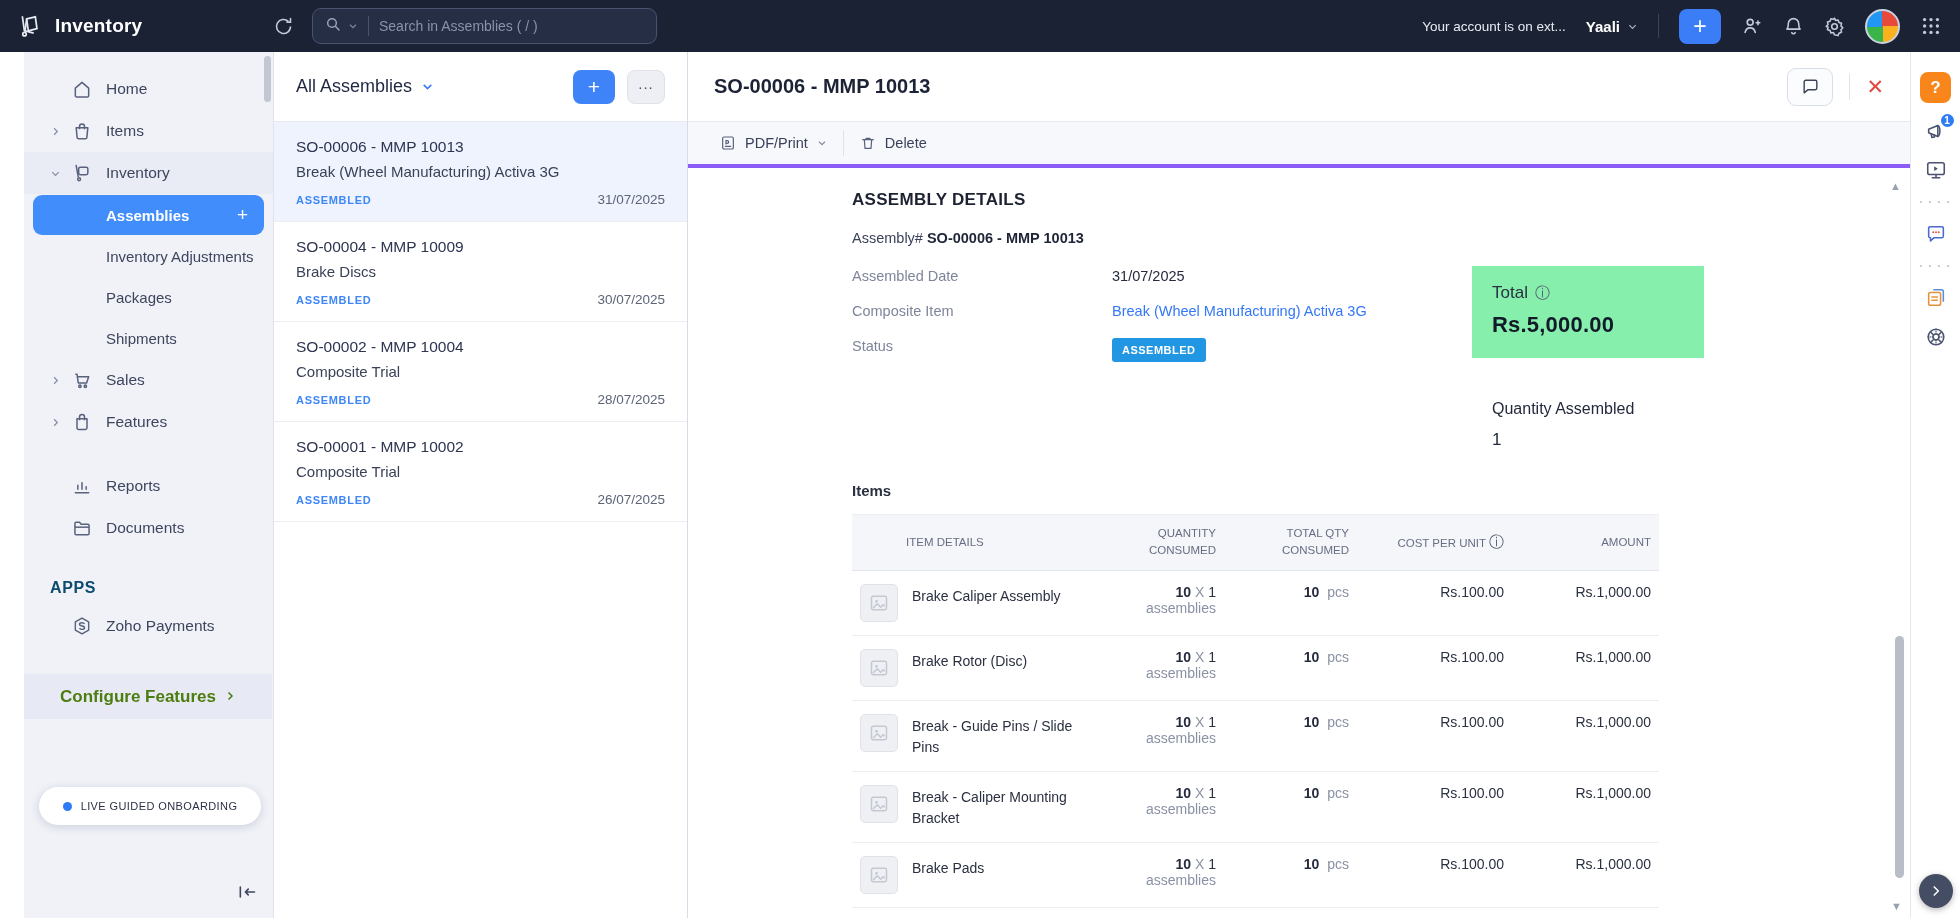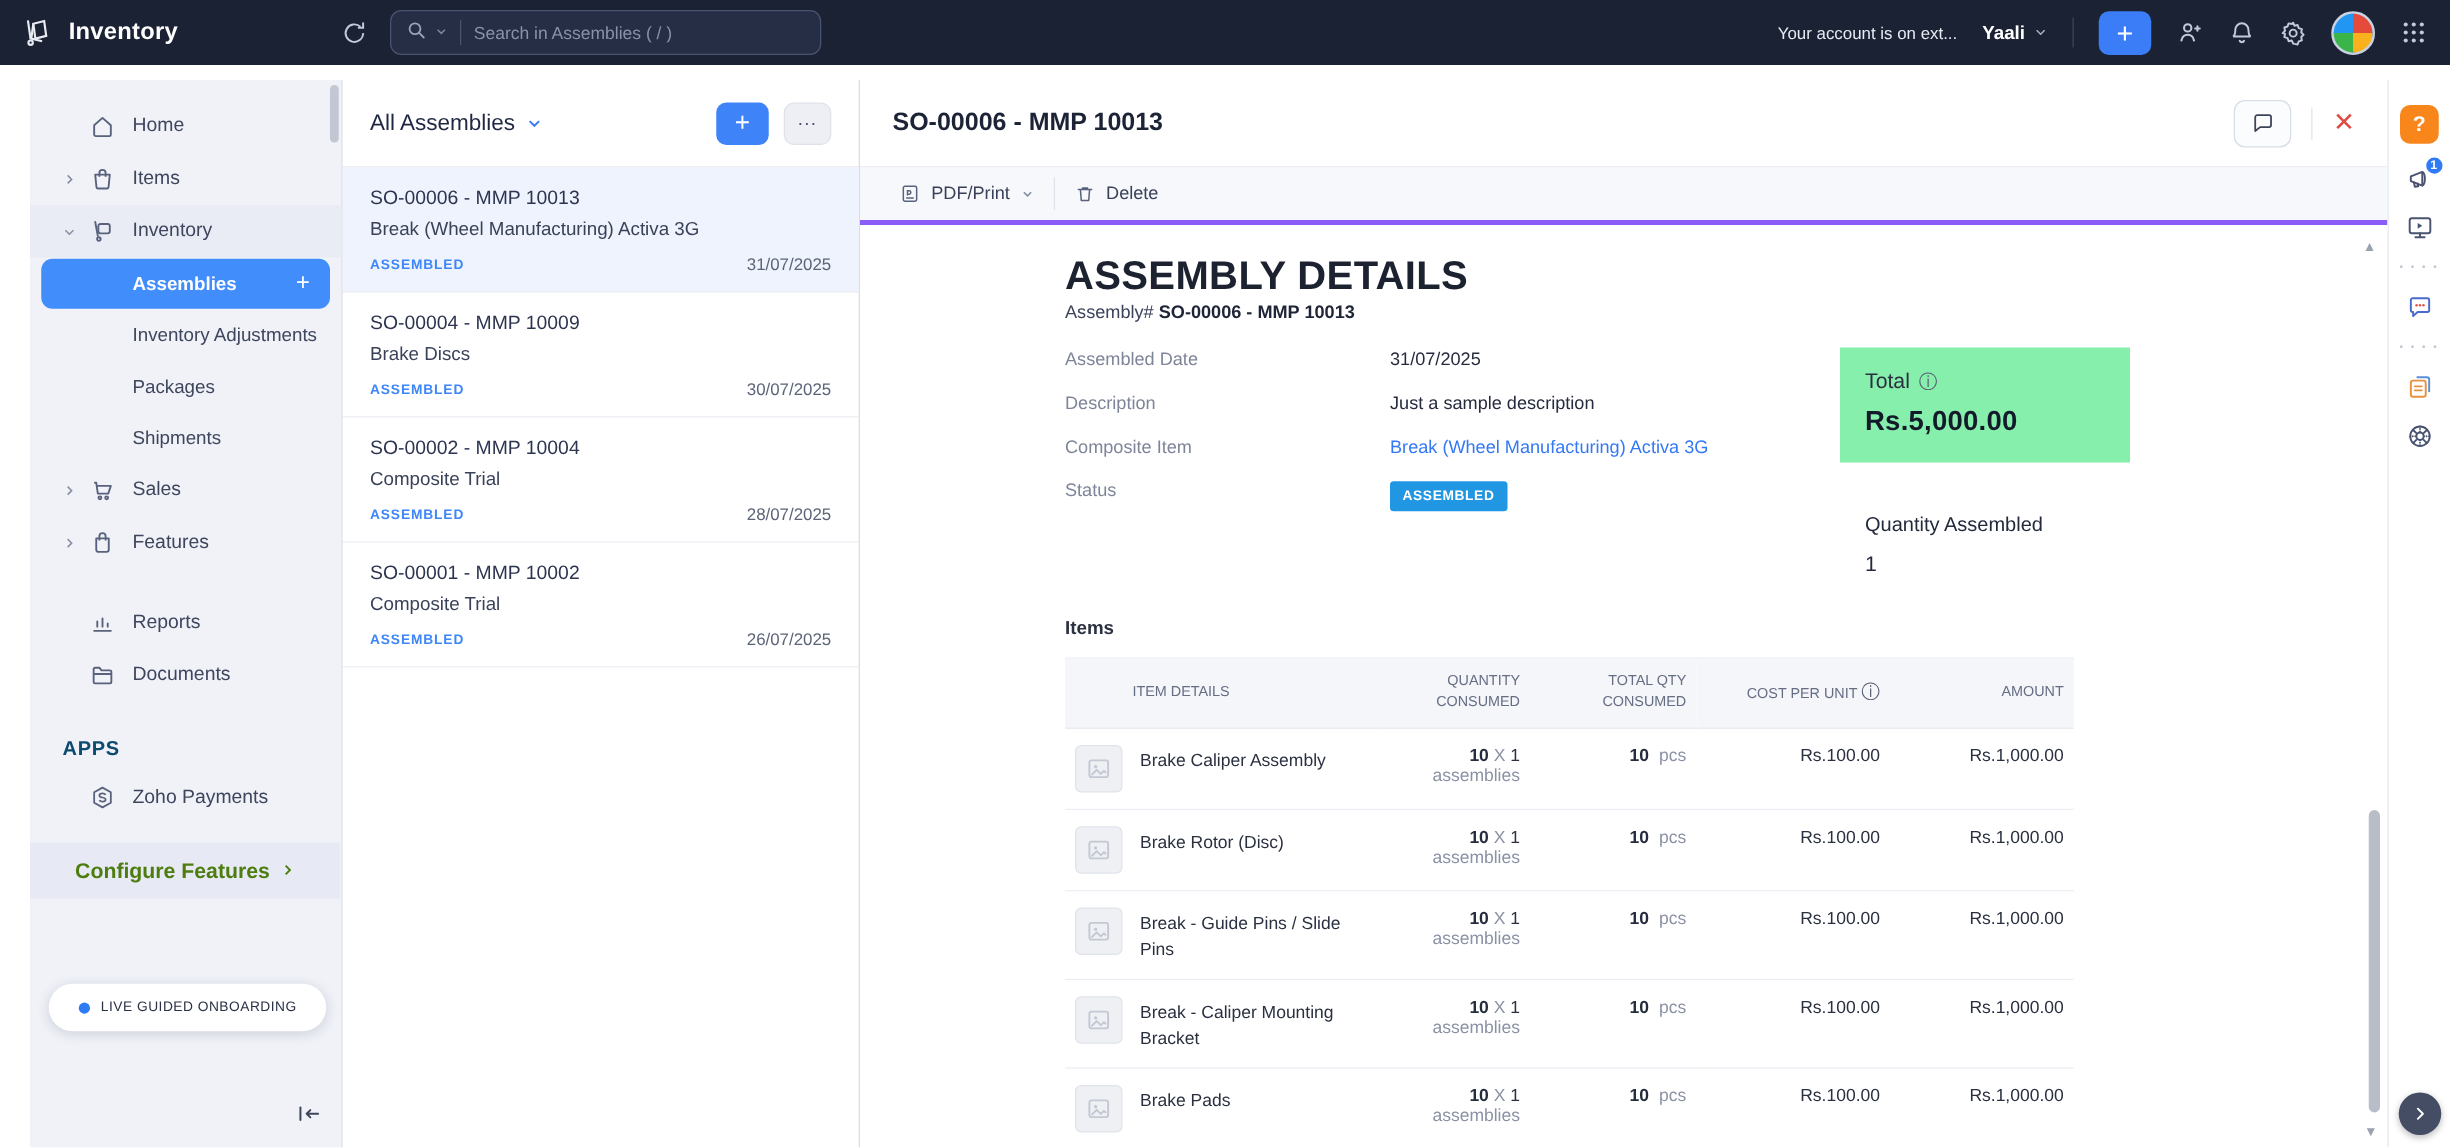--- a/index.html
+++ b/index.html
@@ -1,17 +1,17 @@
 <!DOCTYPE html>
 <html><head>
 <meta charset="utf-8">
 <style>
   *{margin:0;padding:0;box-sizing:border-box;}
   body{width:1960px;height:918px;overflow:hidden;font-family:"Liberation Sans",sans-serif;background:#fff;}
-  .screen{width:1960px;height:918px;display:flex;flex-direction:column;gap:12px;}
+  .screen{width:1960px;height:918px;display:flex;flex-direction:column;}
 
   
   .topbar{height:52px;background:#1b2234;display:flex;align-items:center;color:#fff;flex:0 0 auto;}
   .tb-brand{width:250px;display:flex;align-items:center;gap:11px;padding-left:18px;}
   .tb-logo{width:26px;height:26px;color:#e8ebf3;}
   .brand-name{font-size:19px;font-weight:bold;letter-spacing:.2px;}
   .tb-recent{width:30px;height:30px;display:flex;align-items:center;justify-content:center;color:#c3c9d9;margin-left:18px;cursor:pointer;}
   .tb-search{width:345px;height:36px;background:#262e46;border:1px solid #49536f;border-radius:9px;display:flex;align-items:center;padding:0 12px;gap:7px;margin-left:14px;}
   .tb-search .mag{color:#9aa2b8;}
   .tb-search .sc{color:#7b84a0;}
@@ -70,21 +70,21 @@
   .comment-btn{width:46px;height:38px;border:1px solid #d9dde7;border-radius:9px;background:#fbfcfe;display:flex;align-items:center;justify-content:center;color:#3c4458;cursor:pointer;}
   .hdiv{width:1px;height:26px;background:#e1e4ec;}
   .close-x{color:#e04a43;font-size:21px;cursor:pointer;line-height:1;}
   .d-toolbar{height:46px;background:#f7f8fb;border-bottom:4px solid #8b5cf6;display:flex;align-items:center;padding:0 16px;flex:0 0 auto;}
   .tool-btn{display:flex;align-items:center;gap:9px;font-size:14.5px;color:#39415a;padding:0 16px;cursor:pointer;height:100%;}
   .tool-btn .ti{color:#59627c;display:flex;}
   .tool-btn .tc{color:#848ca1;display:flex;}
   .tool-div{width:1px;height:26px;background:#dfe2ea;}
   .d-body{flex:1;position:relative;overflow:hidden;}
 
-  .doc-title{position:absolute;left:164px;top:22px;font-size:32px;font-weight:bold;color:#1d2230;letter-spacing:.3px;}
+  .doc-title{position:absolute;left:164px;top:22px;font-size:17px;font-weight:bold;color:#1d2230;letter-spacing:.3px;}
   .doc-sub{position:absolute;left:164px;top:62px;font-size:14.5px;color:#3b425a;}
   .doc-sub b{color:#1f2536;}
   .fields{position:absolute;left:164px;top:100px;}
   .frow{display:flex;margin-bottom:19px;align-items:flex-start;}
   .flabel{width:260px;font-size:14.5px;color:#7e8599;}
   .fvalue{font-size:14.5px;color:#262c3e;}
   .fvalue.link{color:#3478f6;cursor:pointer;}
   .badge{display:inline-block;background:#2196e3;color:#fff;font-size:11px;font-weight:bold;letter-spacing:.5px;padding:6px 10px;border-radius:3px;}
   .total-box{position:absolute;left:784px;top:98px;width:232px;background:#86efac;padding:17px 20px 20px;}
   .total-label{font-size:17px;color:#2a3040;display:flex;align-items:center;gap:7px;}
@@ -433,24 +433,20 @@
         <div class="doc-title">ASSEMBLY DETAILS</div>
         <div class="doc-sub">
           <span>Assembly#</span>
           <b>SO-00006 - MMP 10013</b>
         </div>
 
         <div class="fields">
           <div class="frow">
             <span class="flabel">Assembled Date</span>
             <span class="fvalue">31/07/2025</span>
-          </div>
-          <div class="frow">
-            <span class="flabel">Description</span>
-            <span class="fvalue">Just a sample description</span>
           </div>
           <div class="frow">
             <span class="flabel">Composite Item</span>
             <span class="fvalue link">Break (Wheel Manufacturing) Activa 3G</span>
           </div>
           <div class="frow" style="margin-top:4px;">
             <span class="flabel">Status</span>
             <span class="badge">ASSEMBLED</span>
           </div>
         </div>

